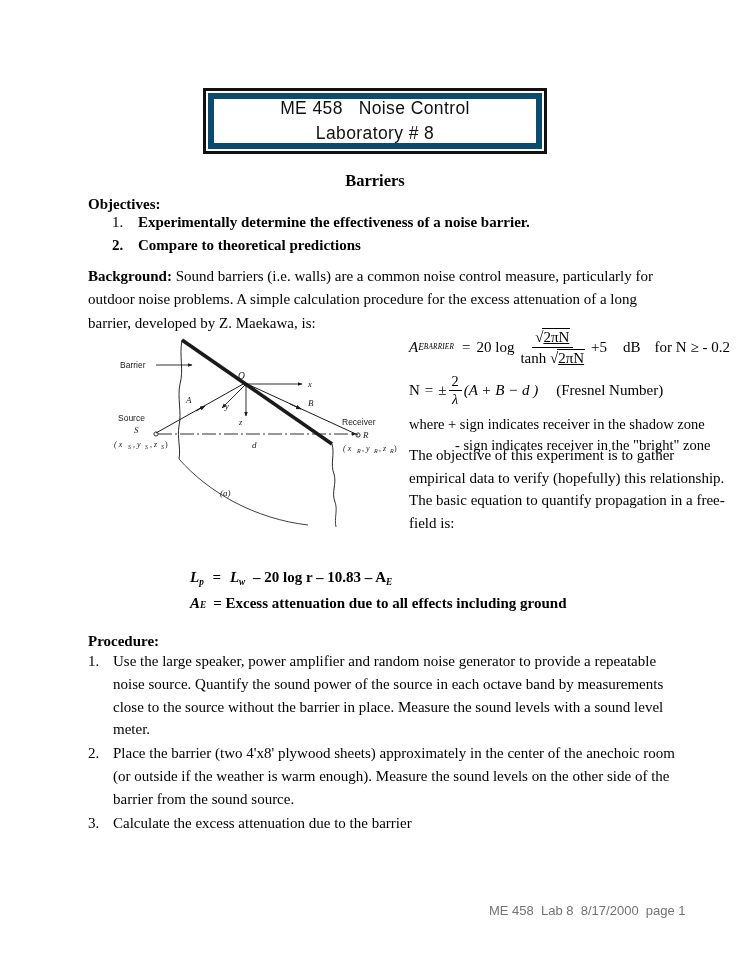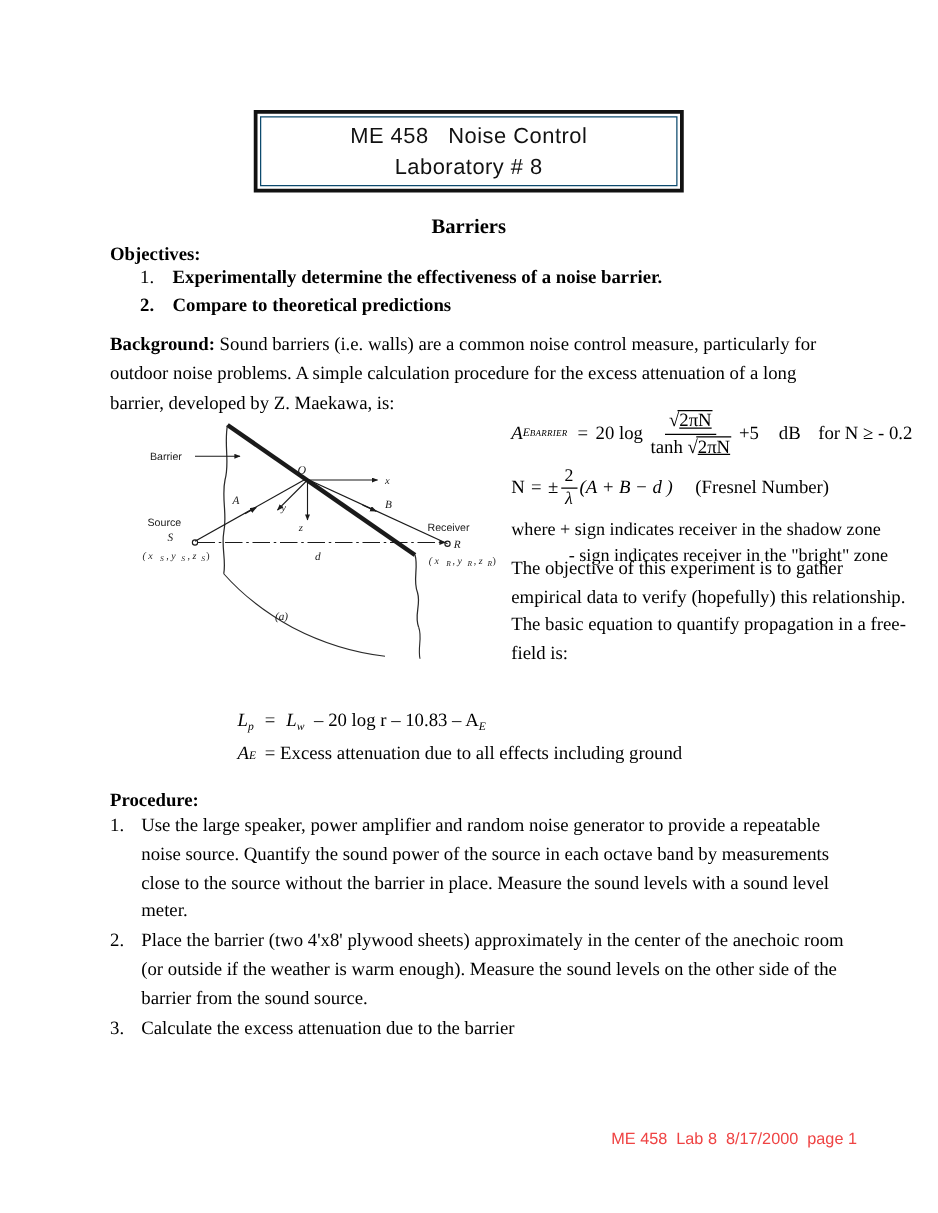--- a/index.html
+++ b/index.html
@@ -29,21 +29,21 @@
     top: 88px;
     width: 344px;
     height: 66px;
     border: 3px solid #111;
     background: #fff;
     box-sizing: border-box;
   }
   .title-box-inner {
     position: absolute;
     inset: 2px;
-    border: 1px solid #0c4a6e;
+    border: 6px solid #0c4a6e;
     box-sizing: border-box;
     display: flex;
     flex-direction: column;
     align-items: center;
     justify-content: center;
   }
   .title-line {
     font-family: "Liberation Sans", "DejaVu Sans", sans-serif;
     font-size: 17.5px;
     letter-spacing: 0.4px;
@@ -197,20 +197,21 @@
   }
   .diagram svg { display: block; }
 
   
   .eq-lower {
     position: absolute;
     left: 190px;
     top: 566px;
     font-size: 15px;
     line-height: 1.5;
+    font-weight: bold;
   }
   .eq-lower .line2 {
     display: flex;
     align-items: baseline;
     white-space: nowrap;
     margin-top: 2px;
   }
   .eq-lower .line3 {
     margin-left: 58px;
     white-space: nowrap;
@@ -240,21 +241,21 @@
   .proc-num { width: 25px; flex: none; }
   .proc-text { flex: 1; }
 
   
   .footer {
     position: absolute;
     left: 489px;
     top: 903px;
     font-family: "Liberation Sans", "DejaVu Sans", sans-serif;
     font-size: 13px;
-    color: #ef4444;
+    color: #737373;
     white-space: pre;
   }
 </style>
 </head>
 <body>
 
 <div class="page">
 
   <div class="title-box-outer">
     <div class="title-box-inner">

